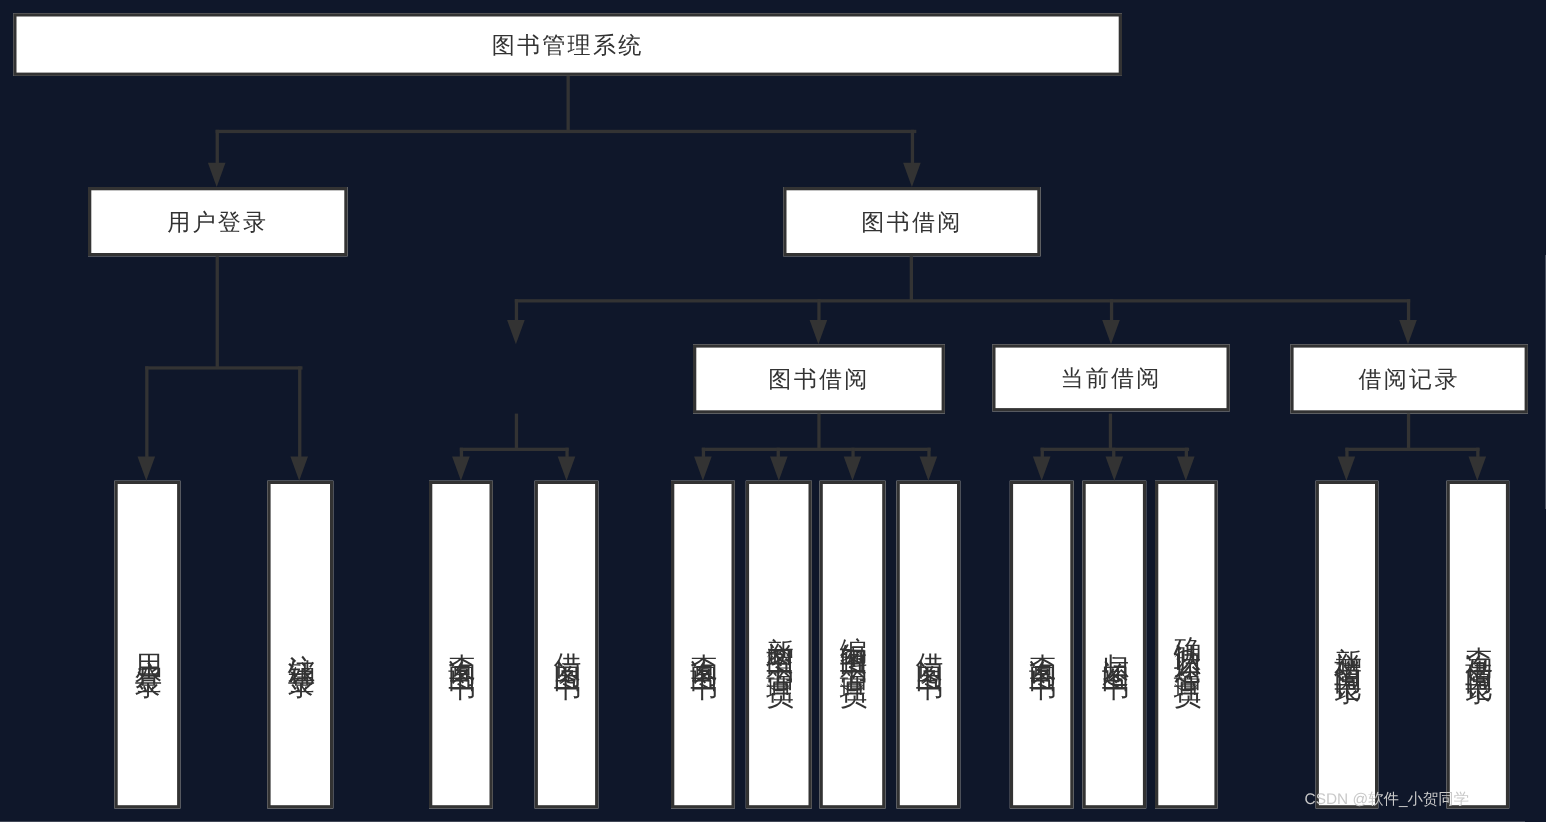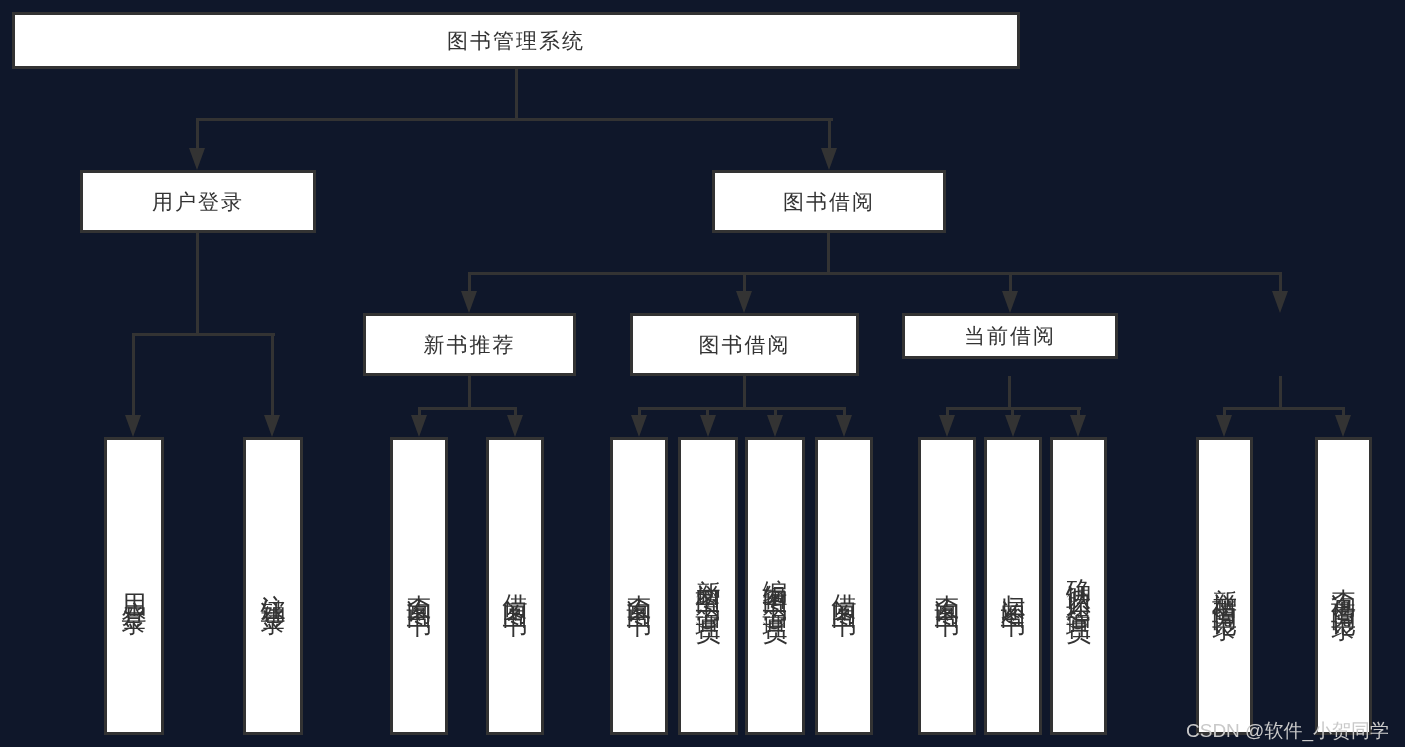--- a/index.html
+++ b/index.html
@@ -42,32 +42,32 @@
     width: 0;
     height: 0;
     border-left: 8px solid transparent;
     border-right: 8px solid transparent;
     border-top: 22px solid #333333;
   }
   .watermark {
     position: absolute;
     left: 1186px;
     top: 718px;
-    font-size: 19px;
+    font-size: 14px;
     color: #c9c9c9;
     white-space: nowrap;
   }
 
   
   .n-root { left: 12px;   top: 12px;  width: 1008px; height: 57px; }
   .n-2a   { left: 80px;   top: 170px; width: 236px;  height: 63px; }
   .n-2b   { left: 712px;  top: 170px; width: 234px;  height: 63px; }
   .n-3a   { left: 363px;  top: 313px; width: 213px;  height: 63px; }
   .n-3b   { left: 630px;  top: 313px; width: 229px;  height: 63px; }
-  .n-3c   { left: 902px;  top: 313px; width: 216px;  height: 46px; }
+  .n-3c   { left: 902px;  top: 313px; width: 216px;  height: 61px; }
   .n-3d   { left: 1173px; top: 313px; width: 216px;  height: 63px; }
 
   .leaf { top: 437px; height: 298px; }
   .l-u1  { left: 104px;  width: 60px; }
   .l-u2  { left: 243px;  width: 60px; }
   .l-nb1 { left: 390px;  width: 58px; }
   .l-nb2 { left: 486px;  width: 58px; }
   .l-bb1 { left: 610px;  width: 58px; }
   .l-bb2 { left: 678px;  width: 60px; }
   .l-bb3 { left: 745px;  width: 60px; }
@@ -87,28 +87,28 @@
     <span>图书管理系统</span>
   </div>
 
   <div class="box n-2a">
     <span>用户登录</span>
   </div>
   <div class="box n-2b">
     <span>图书借阅</span>
   </div>
 
-  <div class="box n-3a">
-    <span>新书推荐</span>
-  </div>
   <div class="box n-3b">
     <span>图书借阅</span>
   </div>
   <div class="box n-3c">
     <span>当前借阅</span>
+  </div>
+  <div class="box n-3d">
+    <span>借阅记录</span>
   </div>
 
   <div class="box vbox leaf l-u1">
     <span>用户登录</span>
   </div>
   <div class="box vbox leaf l-u2">
     <span>注销登录</span>
   </div>
 
   <div class="box vbox leaf l-nb1">

